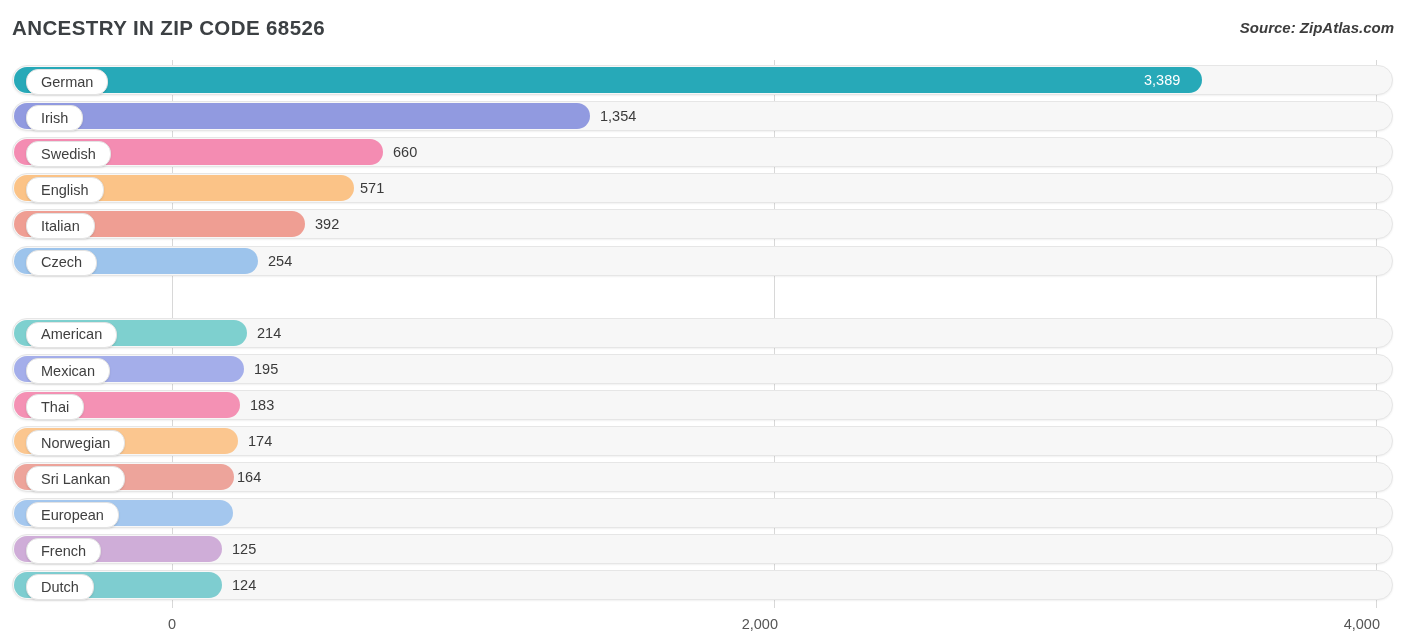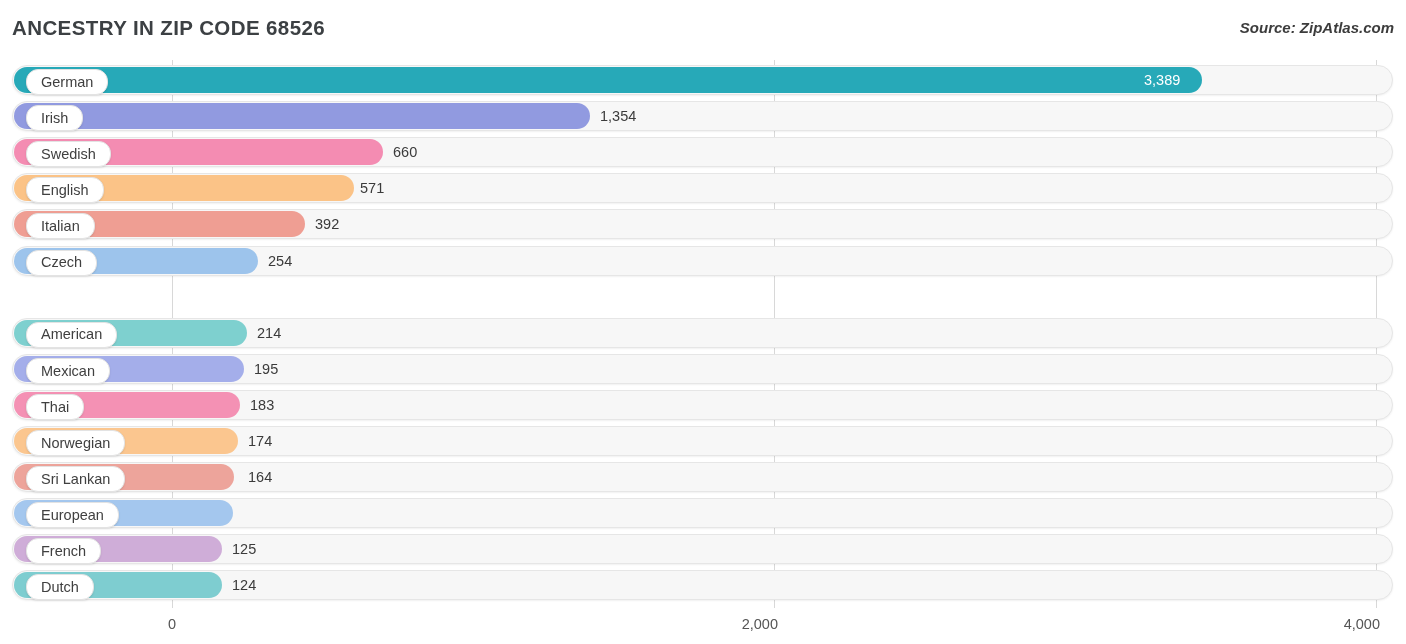--- a/index.html
+++ b/index.html
@@ -171,21 +171,21 @@
             <span>Norwegian</span>
           </div>
           <div class="val" style="left: 236px;">174</div>
         </div>
         <div class="row" style="top: 402.1px;">
           <div class="track"></div>
           <div class="bar" style="width: 220px; background: rgb(237, 164, 155);"></div>
           <div class="pill">
             <span>Sri Lankan</span>
           </div>
-          <div class="val" style="left: 236px;">164</div>
+          <div class="val" style="left: 225px;">164</div>
         </div>
         <div class="row" style="top: 438.2px;">
           <div class="track"></div>
           <div class="bar" style="width: 219px; background: rgb(164, 199, 238);"></div>
           <div class="pill">
             <span>European</span>
           </div>
           <div class="val" style="left: 231px; margin-top: 45px;">159</div>
         </div>
         <div class="row" style="top: 474.3px;">

